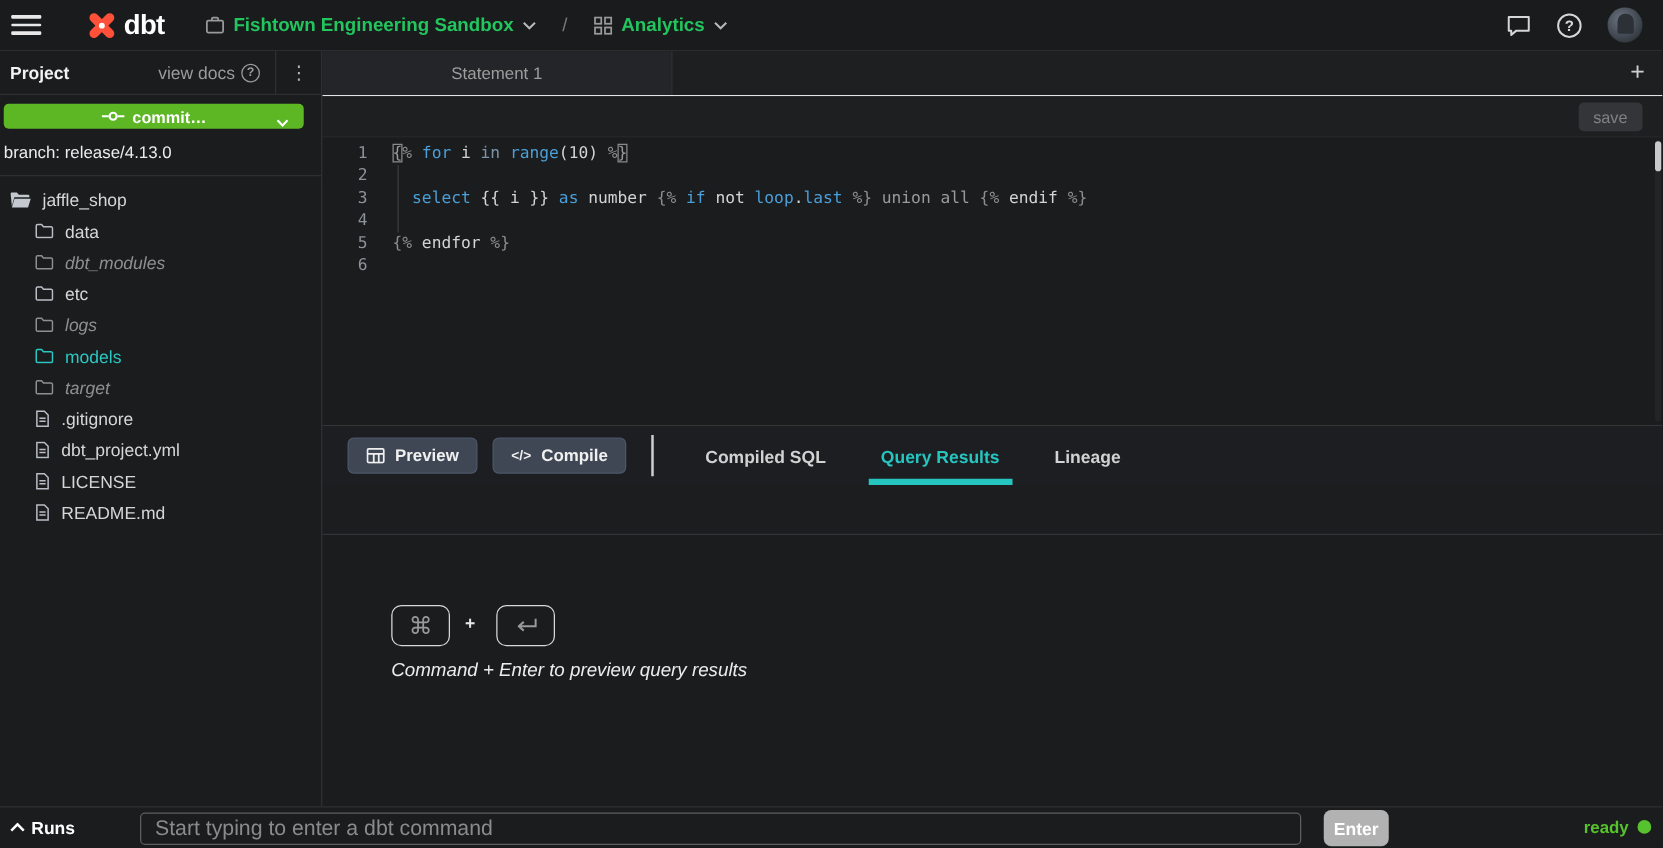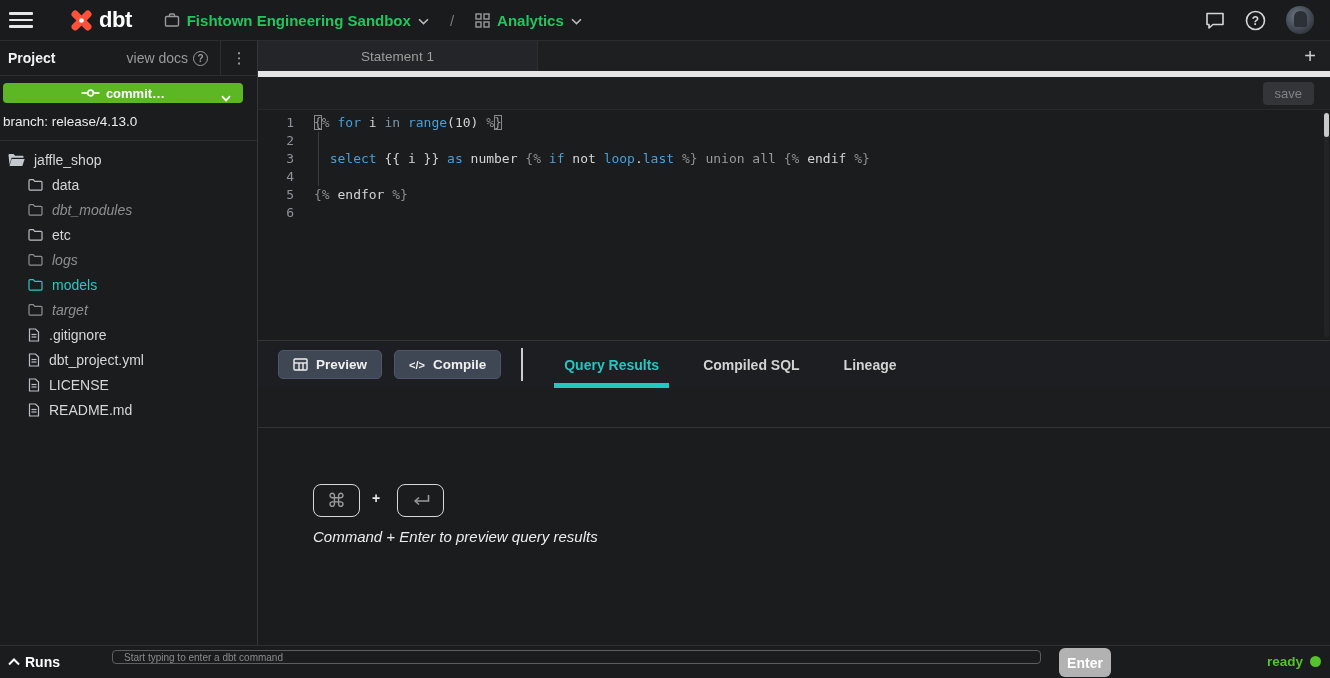--- a/index.html
+++ b/index.html
@@ -51,21 +51,21 @@
     color:#d6d6d6; font-size:14px; cursor:pointer; }
   .tree-item.root { padding-left:8px; }
   .tree-item .ticon { color:#b9bec6; display:flex; }
   .tree-item.is-italic { color:#8f8f8f; font-style:italic; }
   .tree-item.is-italic .ticon { color:#8f8f8f; }
   .tree-item.is-accent { color:#2bc7c2; }
   .tree-item.is-accent .ticon { color:#2bc7c2; }
 
   
   .main { position:absolute; left:258px; top:41px; width:1072px; height:604px; }
-  .tabbar { height:36px; background:#1e1f21; border-bottom:6px solid #e5e5e5;
+  .tabbar { height:36px; background:#1e1f21; border-bottom:1px solid #e5e5e5;
     display:flex; align-items:stretch; }
   .ed-tab { width:280px; background:#242528; border-right:1px solid #2e2f31;
     display:flex; align-items:center; justify-content:center;
     color:#9d9d9d; font-size:13.5px; cursor:pointer; }
   .tab-plus { margin-left:auto; width:40px; display:flex; align-items:center; justify-content:center;
     color:#cfcfcf; font-size:20px; font-weight:300; cursor:pointer; }
   .toolstrip { height:33px; background:#1e1f21; border-bottom:1px solid #29292b;
     display:flex; align-items:center; justify-content:flex-end; padding-right:16px; }
   .save-btn { background:#343539; color:#808187; border:none; border-radius:4px;
     font-size:13px; padding:4px 12px; cursor:pointer; font-family:"Liberation Sans", sans-serif; }
@@ -108,22 +108,22 @@
   .keycap.cmd { left:55px; top:56px; font-size:19px; }
   .keycap.ret { left:139px; top:56px; }
   .key-plus { position:absolute; left:114px; top:62px; color:#e8e8e8; font-size:14px; font-weight:600; }
   .hint-caption { position:absolute; left:55px; top:100px; color:#ececec; font-size:15px; font-style:italic; }
 
   
   .runsbar { position:absolute; left:0; top:645px; width:1330px; height:33px; background:#1b1c1e;
     border-top:1px solid #2e2f31; }
   .runs-toggle { position:absolute; left:8px; top:8px; display:flex; align-items:center; gap:5px;
     color:#fff; font-weight:700; font-size:14px; cursor:pointer; }
-  .cmd-input { position:absolute; left:112px; top:4px; width:929px; height:14px; background:#1b1c1e;
-    border:1px solid #5e5e5e; border-radius:4px; color:#cfcfcf; font-size:10px; padding:0 11px;
+  .cmd-input { position:absolute; left:112px; top:4px; width:929px; height:26px; background:#1b1c1e;
+    border:1px solid #5e5e5e; border-radius:4px; color:#cfcfcf; font-size:17px; padding:0 11px;
     font-family:"Liberation Sans", sans-serif; }
   .cmd-input::placeholder { color:#8b8b8b; }
   .enter-btn { position:absolute; left:1059px; top:2px; width:52px; height:29px; background:#b2b2b2;
     border:none; border-radius:6px; color:#fff; font-weight:700; font-size:14px; cursor:pointer;
     font-family:"Liberation Sans", sans-serif; }
   .ready-status { position:absolute; right:9px; top:8px; display:flex; align-items:center; gap:7px;
     color:#56c22d; font-weight:700; font-size:13.5px; }
   .ready-dot { width:11px; height:11px; border-radius:50%; background:#56c22d; }
 </style>
 </head>
@@ -384,25 +384,25 @@
         </svg>
       </span>
       <span>Preview</span>
     </button>
     <button class="panel-btn">
       <span style="font-size:11px;font-weight:700;">&lt;/&gt;</span>
       <span>Compile</span>
     </button>
     <span class="vert-sep"></span>
     <div class="rtabs">
+      <div class="rtab">
+        <span>Compiled SQL</span>
+      </div>
       <div class="rtab active">
         <span>Query Results</span>
-      </div>
-      <div class="rtab">
-        <span>Compiled SQL</span>
       </div>
       <div class="rtab">
         <span>Lineage</span>
       </div>
     </div>
   </div>
 
   <div class="results-gap"></div>
 
   <div class="results-body">

